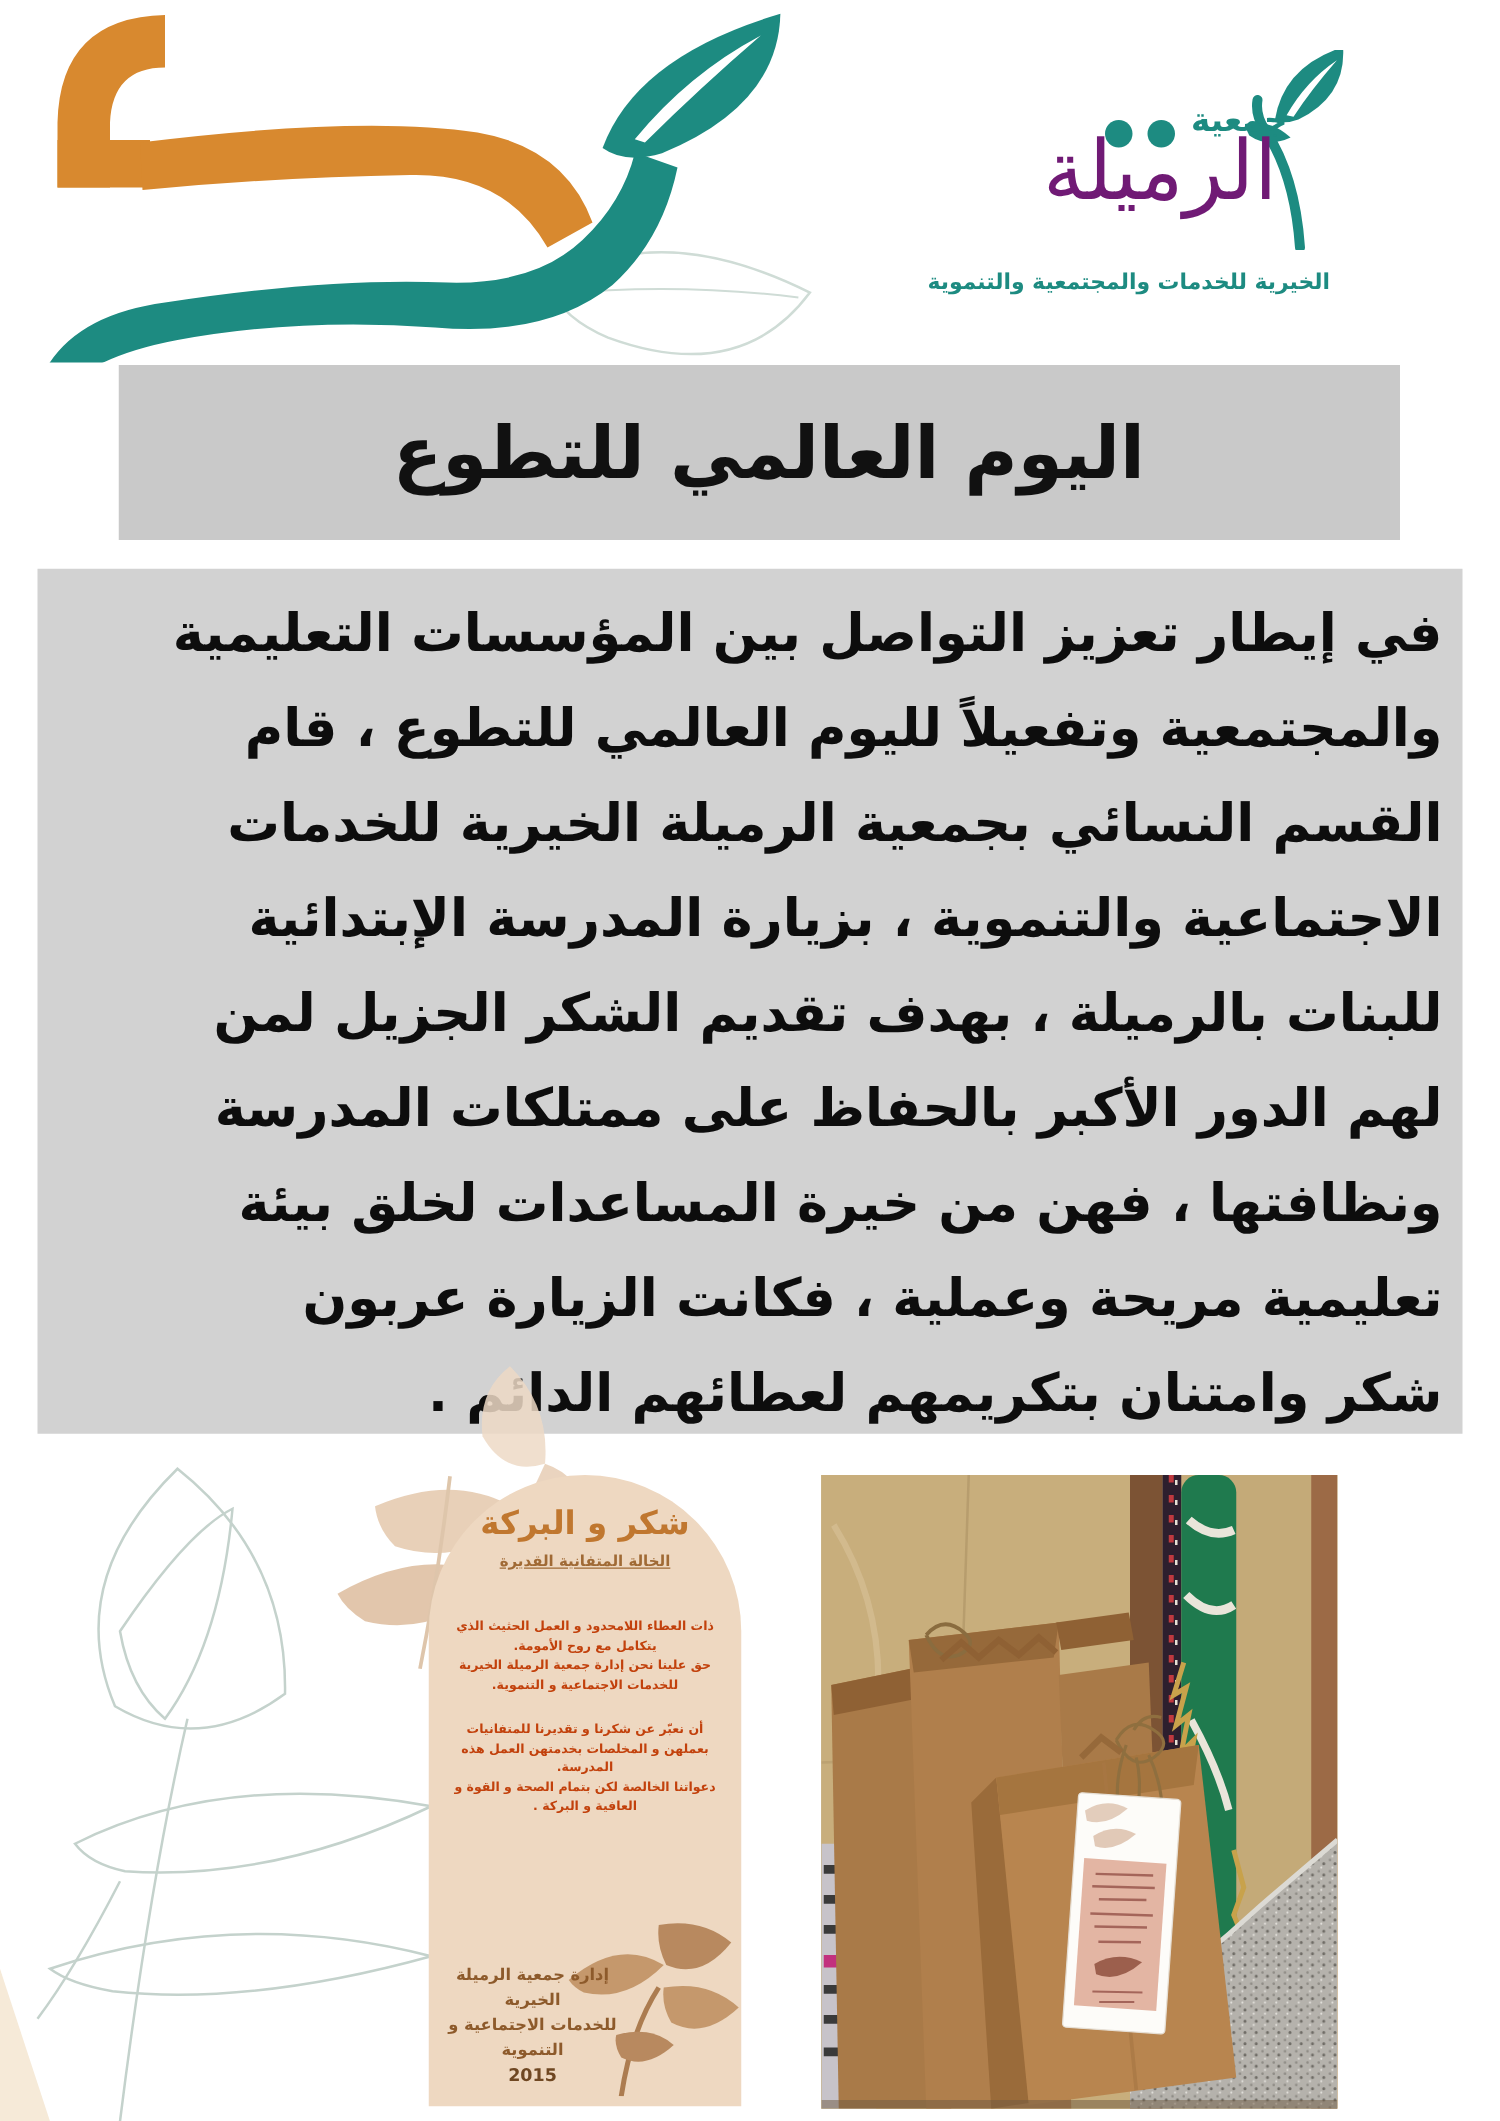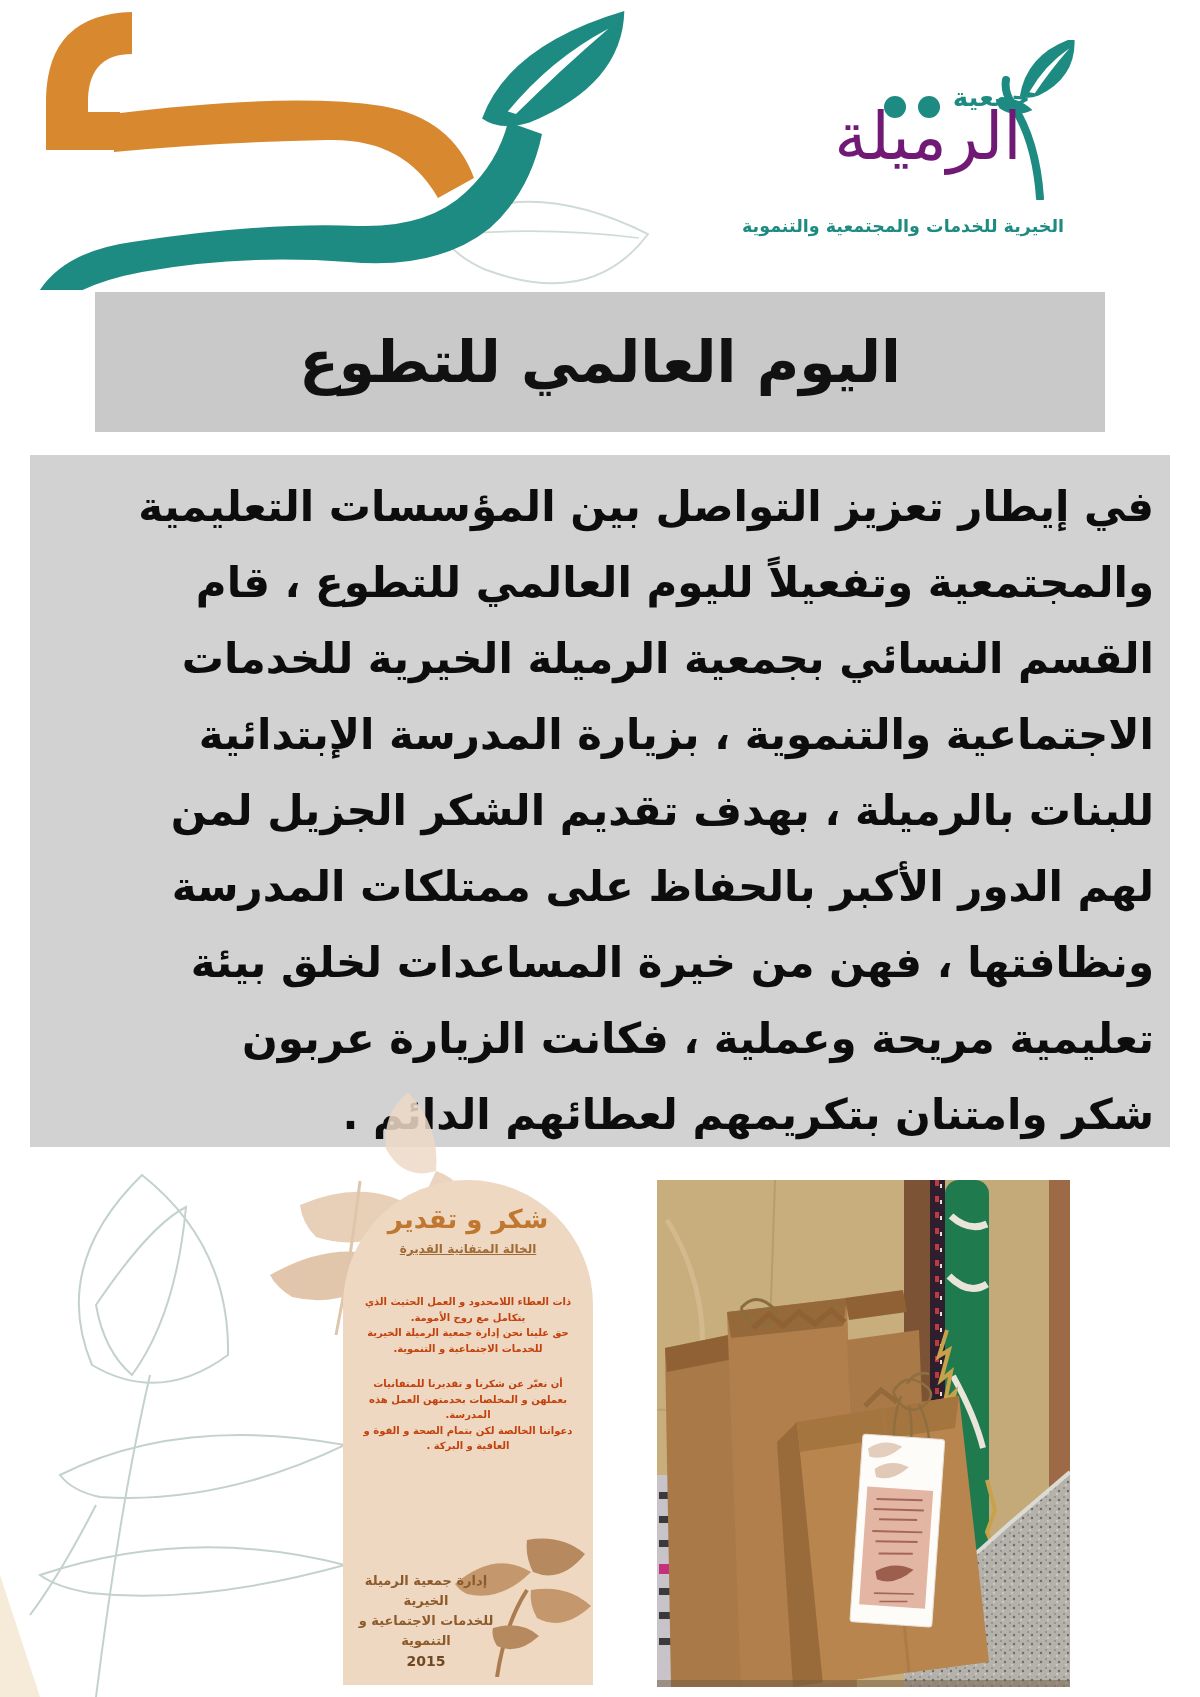--- a/index.html
+++ b/index.html
@@ -24,21 +24,21 @@
   }
   .cdot{position:absolute;width:22px;height:22px;border-radius:50%;background:#1d8b81;}
   .cdot.d1{top:58px;right:148px;}
   .cdot.d2{top:58px;right:182px;}
   .logo-tagline{
     margin-top:6px;color:#1d8b81;font-size:17.5px;font-weight:bold;white-space:nowrap;
   }
   
   .banner{
     position:absolute;top:292px;left:95px;width:1010px;height:140px;
-    background:#c9c9c9;text-align:center;
+    background:#c9c9c9;text-align:center;padding-left:15px;
   }
   .banner span{
     display:block;line-height:140px;font-size:58px;font-weight:bold;color:#111;
   }
   
   .article{
     position:absolute;top:455px;left:30px;width:1140px;height:692px;
     background:#d2d2d2;overflow:hidden;
   }
   .article p{
@@ -161,21 +161,21 @@
     <g opacity="0.85">
       <path d="M168,8 Q200,40 196,86 Q164,96 146,64 Q142,28 168,8 Z" fill="#eedac6"></path>
       <path d="M196,86 Q226,96 230,130 Q198,136 184,112 Z" fill="#e7cdb4"></path>
       <path d="M60,120 Q130,90 182,128 Q130,170 76,152 Q62,138 60,120 Z" fill="#e4c8ac"></path>
       <path d="M30,190 Q100,150 160,178 Q110,226 52,212 Q36,202 30,190 Z" fill="#ddbd9e"></path>
       <path d="M120,96 Q110,180 96,250" fill="none" stroke="#d9bc9d" stroke-width="3"></path>
     </g>
   </svg>
 
   <div class="card">
-    <h2>شكر و تقدير</h2>
+    <h2>شكر و البركة</h2>
     <h3>الخالة المتفانية القديرة</h3>
     <p class="first">ذات العطاء اللامحدود و العمل الحثيث الذي يتكامل مع روح الأمومة.</p>
     <p>حق علينا نحن إدارة جمعية الرميلة الخيرية للخدمات الاجتماعية و التنموية.</p>
     <p class="third">أن نعبّر عن شكرنا و تقديرنا للمتفانيات بعملهن و المخلصات بخدمتهن العمل هذه المدرسة.</p>
     <p>دعواتنا الخالصة لكن بتمام الصحة و القوة و العافية و البركة .</p>
     <svg class="card-leaf" viewBox="0 0 158 145" aria-hidden="true">
       <g>
         <path d="M62,145 Q70,92 92,58" fill="none" stroke="#a8784a" stroke-width="4"></path>
         <path d="M20,52 Q60,18 96,40 Q66,70 32,62 Q24,58 20,52 Z" fill="#c29568"></path>
         <path d="M92,8 Q126,2 150,22 Q126,52 98,40 Q90,24 92,8 Z" fill="#b5855a"></path>

